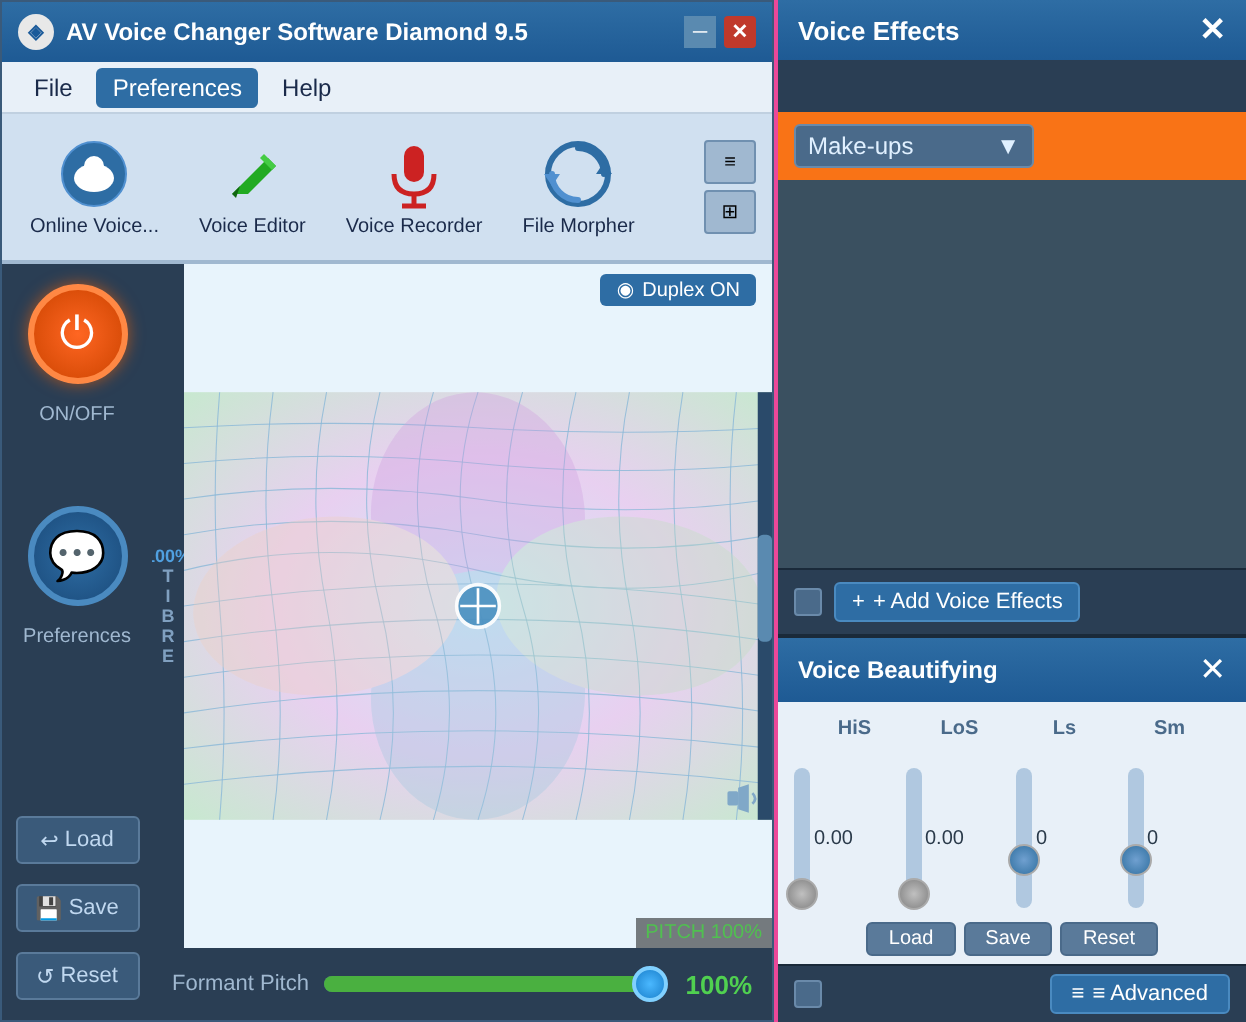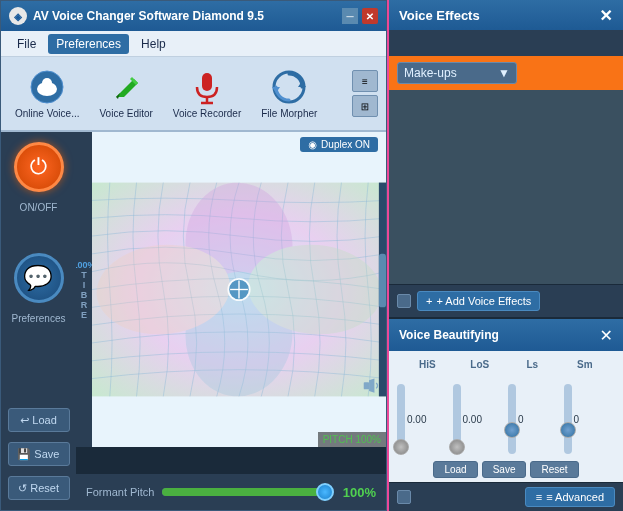--- a/index.html
+++ b/index.html
@@ -321,21 +321,20 @@
 
     
     .formant-bar {
       height: 36px;
       background: #2a3e54;
       display: flex;
       align-items: center;
       padding: 0 10px;
       gap: 8px;
       flex-shrink: 0;
-      margin-top: 27px;
     }
 
     .formant-label {
       color: #a0b8d0;
       font-size: 11px;
       white-space: nowrap;
     }
 
     .formant-slider-container {
       flex: 1;

